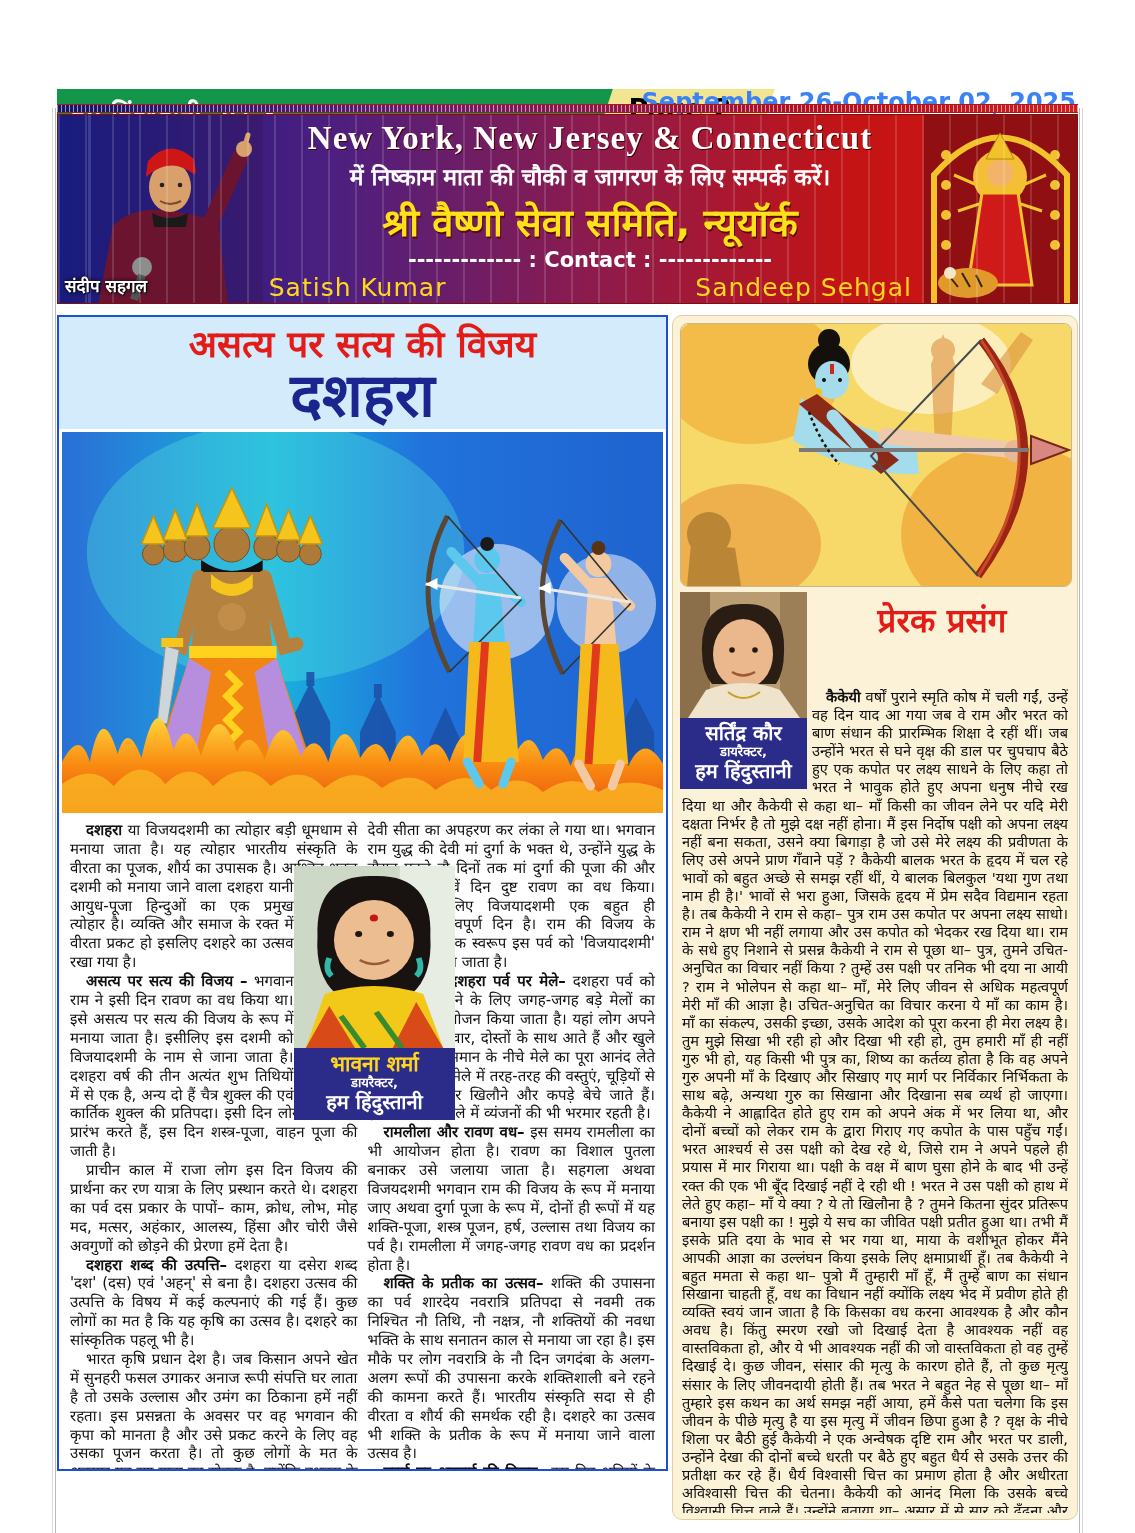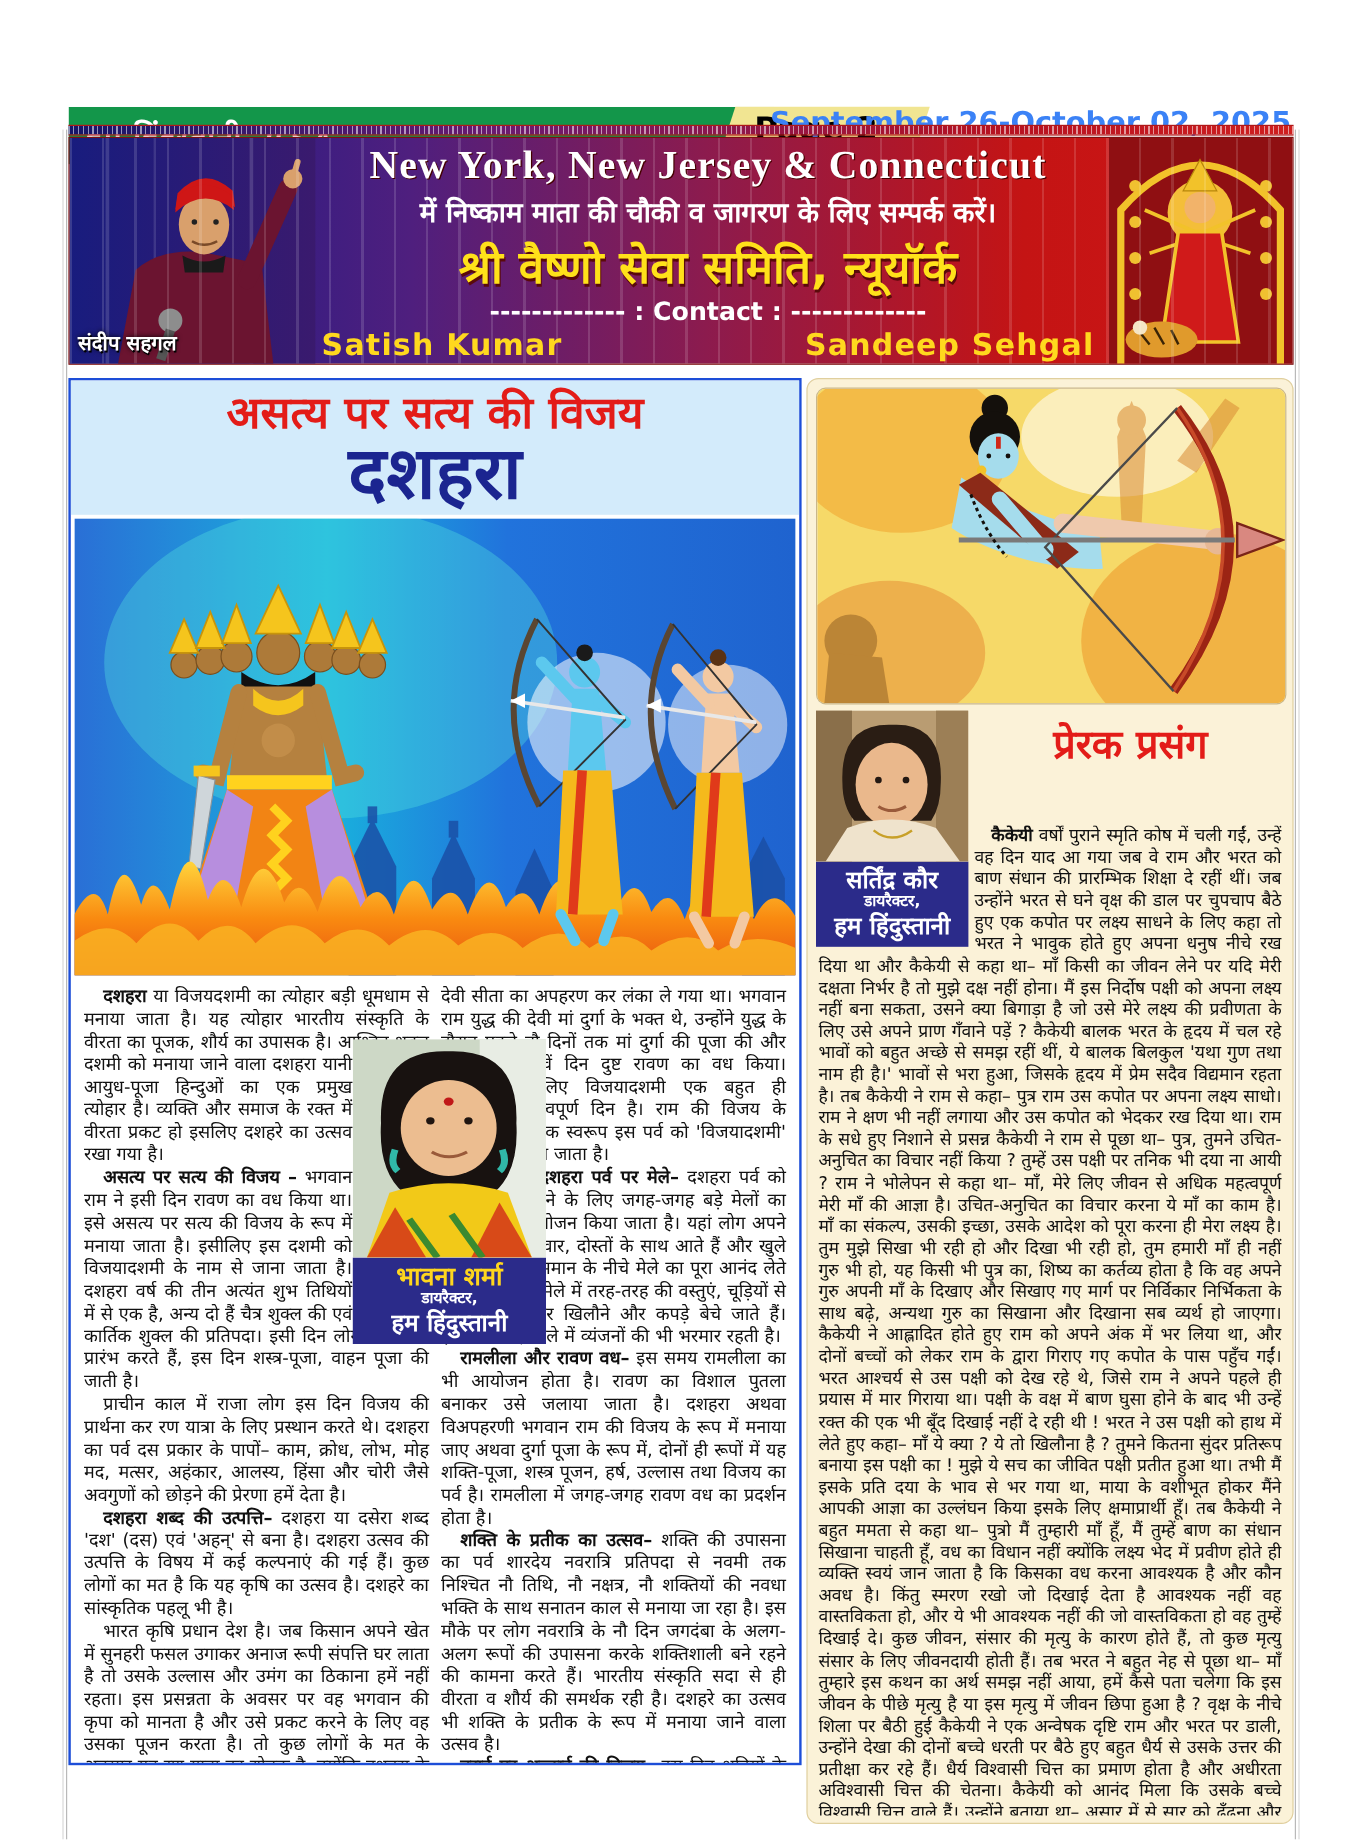--- a/index.html
+++ b/index.html
@@ -26,21 +26,21 @@
   .banner::after{content:"";position:absolute;inset:0;background:repeating-linear-gradient(90deg,rgba(255,255,255,.14) 0 2px,rgba(0,0,0,0) 2px 27px);pointer-events:none;}
   .banner-photo{position:absolute;left:0;top:0;width:205px;height:100%;}
   .banner-caption{position:absolute;left:7px;bottom:6px;color:#fff;font-size:17px;font-weight:bold;text-shadow:0 0 4px #000,1px 1px 0 #000;z-index:3;}
   .banner-durga{position:absolute;right:0;top:0;width:153px;height:100%;}
   .banner-center{position:absolute;left:200px;right:155px;top:0;height:100%;text-align:center;color:#fff;z-index:2;}
   .b-line1{font-family:"Liberation Serif","DejaVu Serif",serif;font-size:33px;font-weight:bold;letter-spacing:1px;margin-top:5px;text-shadow:1px 1px 0 #400;}
   .b-line2{font-size:23px;font-weight:bold;margin-top:3px;}
   .b-org{color:#ffe11a;font-size:38px;font-weight:bold;margin-top:3px;text-shadow:1px 2px 0 #5a0a0a;}
   .b-contact{font-size:21px;font-weight:bold;margin-top:1px;}
   .b-row{display:flex;justify-content:space-between;padding:0 10px;margin-top:1px;}
-  .b-name{color:#ffd81e;font-size:25px;font-weight:bold;letter-spacing:1px;}
+  .b-name{color:#ffd81e;font-size:25px;font-weight:normal;letter-spacing:1px;}
   .b-phone{color:#fff;font-size:23px;font-weight:bold;text-align:left;}
   .b-person2 .b-phone{text-align:right;}
 
   
   .larticle{position:absolute;left:57px;top:315px;width:611px;height:1156px;border:2px solid #1d4ed8;background:#fff;box-sizing:border-box;overflow:hidden;}
   .lhead{background:#d3ebfb;padding:9px 0 3px;text-align:center;}
   .lkicker{color:#e31c18;font-size:37px;font-weight:bold;line-height:1.05;}
   .ltitle{color:#1b2590;font-size:60px;font-weight:bold;line-height:1.02;}
   .lillus{margin:3px 3px 4px;height:381px;}
   .lillus svg{display:block;width:100%;height:100%;}
@@ -271,21 +271,21 @@
       <p><b>दशहरा</b><span> या विजयदशमी का त्योहार बड़ी धूमधाम से मनाया जाता है। यह त्योहार भारतीय संस्कृति के वीरता का पूजक, शौर्य का उपासक है। आश्विन शुक्ल दशमी को</span><span class="sp-r"></span><span> मनाया जाने वाला दशहरा यानी आयुध-पूजा हिन्दुओं का एक प्रमुख त्योहार है। व्यक्ति और समाज के रक्त में वीरता प्रकट हो इसलिए दशहरे का उत्सव रखा गया है।</span></p>
       <p><b>असत्य पर सत्य की विजय –</b><span> भगवान राम ने इसी दिन रावण का वध किया था। इसे असत्य पर सत्य की विजय के रूप में मनाया जाता है। इसीलिए इस दशमी को विजयादशमी के नाम से जाना जाता है। दशहरा वर्ष की तीन अत्यंत शुभ तिथियों में से एक है, अन्य दो हैं चैत्र शुक्ल की एवं कार्तिक शुक्ल की प्रतिपदा। इसी दिन लोग नया कार्य प्रारंभ करते हैं, इस दिन शस्त्र-पूजा, वाहन पूजा की जाती है।</span></p>
       <p><span>प्राचीन काल में राजा लोग इस दिन विजय की प्रार्थना कर रण यात्रा के लिए प्रस्थान करते थे। दशहरा का पर्व दस प्रकार के पापों– काम, क्रोध, लोभ, मोह मद, मत्सर, अहंकार, आलस्य, हिंसा और चोरी जैसे अवगुणों को छोड़ने की प्रेरणा हमें देता है।</span></p>
       <p><b>दशहरा शब्द की उत्पत्ति–</b><span> दशहरा या दसेरा शब्द 'दश' (दस) एवं 'अहन्' से बना है। दशहरा उत्सव की उत्पत्ति के विषय में कई कल्पनाएं की गई हैं। कुछ लोगों का मत है कि यह कृषि का उत्सव है। दशहरे का सांस्कृतिक पहलू भी है।</span></p>
       <p><span>भारत कृषि प्रधान देश है। जब किसान अपने खेत में सुनहरी फसल उगाकर अनाज रूपी संपत्ति घर लाता है तो उसके उल्लास और उमंग का ठिकाना हमें नहीं रहता। इस प्रसन्नता के अवसर पर वह भगवान की कृपा को मानता है और उसे प्रकट करने के लिए वह उसका पूजन करता है। तो कुछ लोगों के मत के अनुसार यह रण यात्रा का द्योतक है, क्योंकि दशहरा के समय वर्षा समाप्त हो जाते हैं, नदियों की बाढ़ थम जाती है, धान आदि सहेज कर में रखे जाने वाले हो जाते हैं।</span></p>
 
     </div>
     <div class="lcol">
       <p class="noind"><span>देवी सीता का अपहरण कर लंका ले गया था। भगवान राम युद्ध की देवी मां दुर्गा के भक्त थे, उन्होंने युद्ध के दौरान पहले नौ दिनों तक मां दुर्गा की पूजा की और दसवें दिन</span><span class="sp-l"></span><span> दुष्ट रावण का वध किया। इसलिए विजयादशमी एक बहुत ही महत्वपूर्ण दिन है। राम की विजय के प्रतीक स्वरूप इस पर्व को 'विजयादशमी' कहा जाता है।</span></p>
       <p><b>दशहरा पर्व पर मेले–</b><span> दशहरा पर्व को मनाने के लिए जगह-जगह बड़े मेलों का आयोजन किया जाता है। यहां लोग अपने परिवार, दोस्तों के साथ आते हैं और खुले आसमान के नीचे मेले का पूरा आनंद लेते हैं। मेले में तरह-तरह की वस्तुएं, चूड़ियों से लेकर खिलौने और कपड़े बेचे जाते हैं। इसके साथ ही मेले में व्यंजनों की भी भरमार रहती है।</span></p>
-      <p><b>रामलीला और रावण वध–</b><span> इस समय रामलीला का भी आयोजन होता है। रावण का विशाल पुतला बनाकर उसे जलाया जाता है। दशहरा अथवा विअपहरणी भगवान राम की विजय के रूप में मनाया जाए अथवा दुर्गा पूजा के रूप में, दोनों ही रूपों में यह शक्ति-पूजा, शस्त्र पूजन, हर्ष, उल्लास तथा विजय का पर्व है। रामलीला में जगह-जगह रावण वध का प्रदर्शन होता है।</span></p>
+      <p><b>रामलीला और रावण वध–</b><span> इस समय रामलीला का भी आयोजन होता है। रावण का विशाल पुतला बनाकर उसे जलाया जाता है। सहगला अथवा विजयदशमी भगवान राम की विजय के रूप में मनाया जाए अथवा दुर्गा पूजा के रूप में, दोनों ही रूपों में यह शक्ति-पूजा, शस्त्र पूजन, हर्ष, उल्लास तथा विजय का पर्व है। रामलीला में जगह-जगह रावण वध का प्रदर्शन होता है।</span></p>
       <p><b>शक्ति के प्रतीक का उत्सव–</b><span> शक्ति की उपासना का पर्व शारदेय नवरात्रि प्रतिपदा से नवमी तक निश्चित नौ तिथि, नौ नक्षत्र, नौ शक्तियों की नवधा भक्ति के साथ सनातन काल से मनाया जा रहा है। इस मौके पर लोग नवरात्रि के नौ दिन जगदंबा के अलग-अलग रूपों की उपासना करके शक्तिशाली बने रहने की कामना करते हैं। भारतीय संस्कृति सदा से ही वीरता व शौर्य की समर्थक रही है। दशहरे का उत्सव भी शक्ति के प्रतीक के रूप में मनाया जाने वाला उत्सव है।</span></p>
       <p><b>बुराई पर अच्छाई की विजय–</b><span> इस दिन क्षत्रियों के यहां शस्त्र की पूजा होती है। इस दिन रावण, उसके भाई कुंभकर्ण और पुत्र मेघनाद के पुतले जलाए जाते हैं। कलाकार राम, सीता और लक्ष्मण के रूप धारण करते हैं और आग के तीर से इन पुतलों को मारते हैं जो पटाखों से भरे होते हैं। पुतले में आग लगते ही वह धू-धू कर जलने लगता है और इनमें लगे पटाखे फटने लगते हैं और उससे उसका अंत हो जाता है। यह त्योहार बुराई पर अच्छाई की विजय का प्रतीक है।</span></p>
     </div>
   </div>
   <div class="inset">
     <div class="inset-photo">
       <svg viewBox="0 0 137 182" preserveAspectRatio="none">
         <rect width="137" height="182" fill="#cdd8c6"></rect>
           <rect x="90" y="0" width="47" height="182" fill="#e8ede4"></rect>
         <path d="M20,70 Q18,8 68,10 Q118,8 116,70 Q118,110 100,128 L36,128 Q18,110 20,70 Z" fill="#181210"></path>

